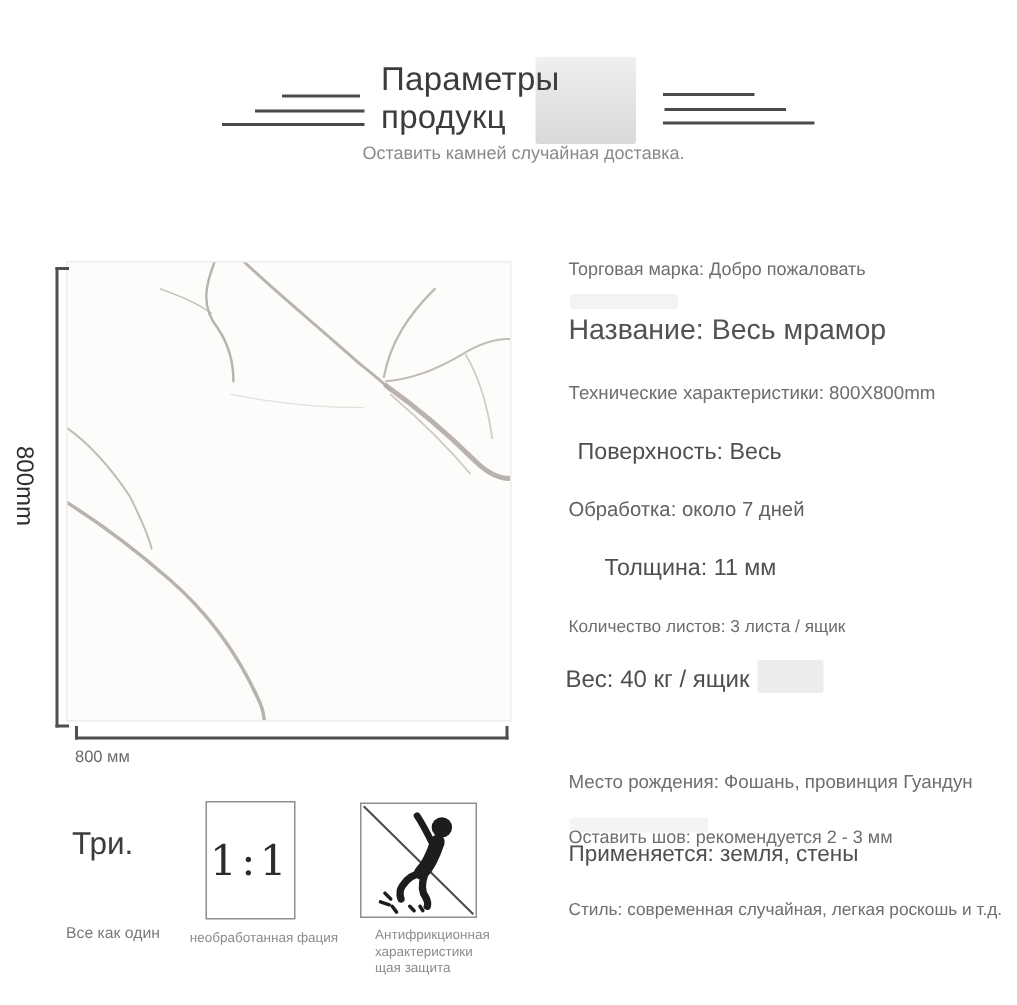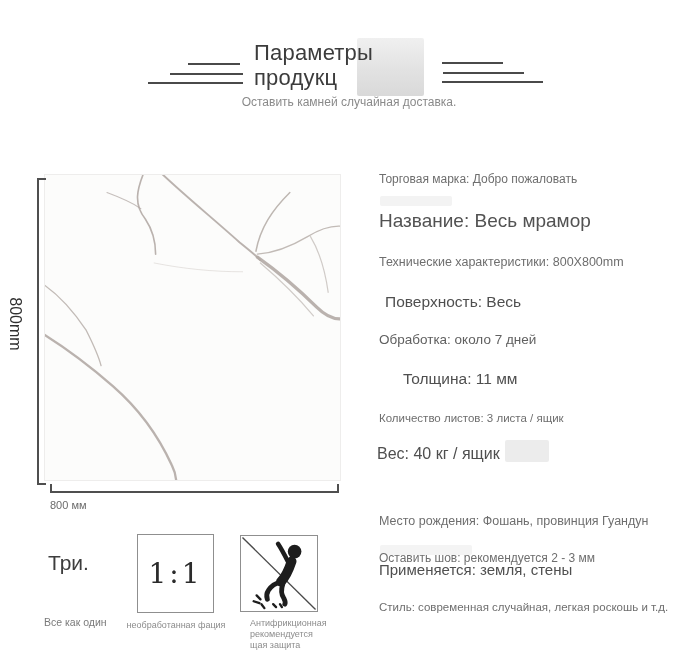--- a/index.html
+++ b/index.html
@@ -63,21 +63,21 @@
   .r10{top:525px;font-size:12px;margin-top:26px;}
   .r11{top:561px;font-size:15px;color:#4f4f4f;}
   .r12{top:601px;font-size:11.5px;}
 
   
   .three-title{left:48px;top:551px;font-size:21px;color:#3d3d3d;}
   .three-caption{left:44px;top:616px;width:110px;font-size:10.5px;color:#7a7a7a;}
 
   .badge-box{position:absolute;border:1px solid #8f8f8f;background:#fff;
     box-sizing:border-box;display:flex;align-items:center;justify-content:center;}
-  .ratio-box{left:137px;top:534px;width:77px;height:79px;}
+  .ratio-box{left:137px;top:534px;width:60px;height:79px;}
   .ratio-glyph{font-family:"DejaVu Serif","Liberation Serif",serif;
     font-size:28px;color:#2b2b2b;letter-spacing:3px;}
   .ratio-caption{left:124px;top:620px;width:104px;text-align:center;
     font-size:9px;color:#8c8c8c;}
 
   .antislip-box{left:240px;top:535px;width:78px;height:77px;padding:0;}
   .antislip-box svg{display:block;width:100%;height:100%;}
   .antislip-caption{left:250px;top:618px;width:110px;
     font-size:9px;line-height:11px;color:#8c8c8c;}
 </style>
@@ -164,15 +164,15 @@
     <g stroke="#1d1d1d" stroke-width="2.4" stroke-linecap="round">
       <line x1="16" y1="61" x2="20" y2="65"></line>
       <line x1="13" y1="67" x2="19" y2="69"></line>
       <line x1="21" y1="70" x2="24" y2="74"></line>
       <line x1="33" y1="70" x2="36" y2="73"></line>
       <line x1="40" y1="70" x2="42" y2="73"></line>
     </g>
   </svg>
 </div>
 <div class="abs antislip-caption">
-  <div>Антифрикционная рекомендуется</div>
+  <div>Антифрикционная характеристики</div>
   <div>щая защита</div>
 </div>
 
 </body></html>

